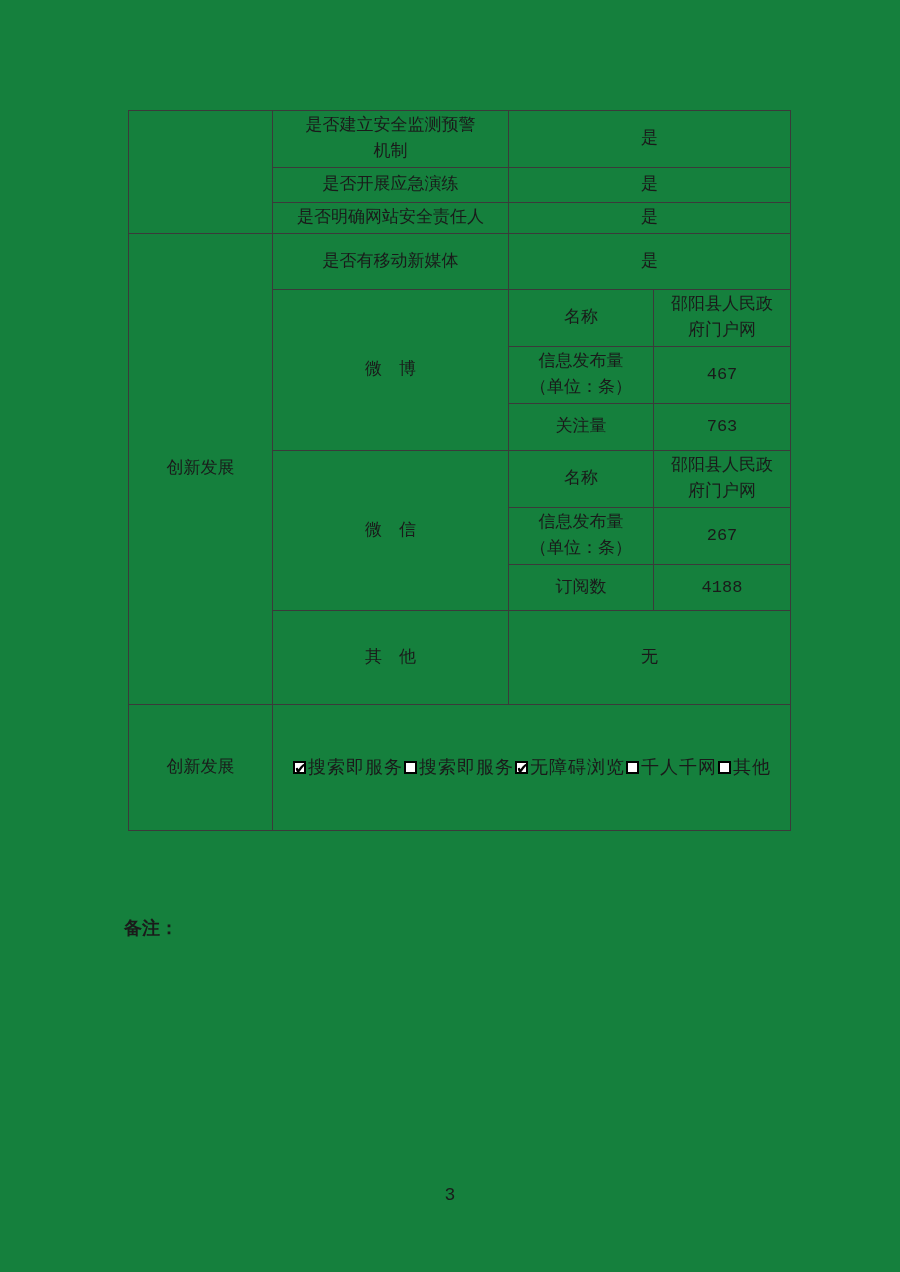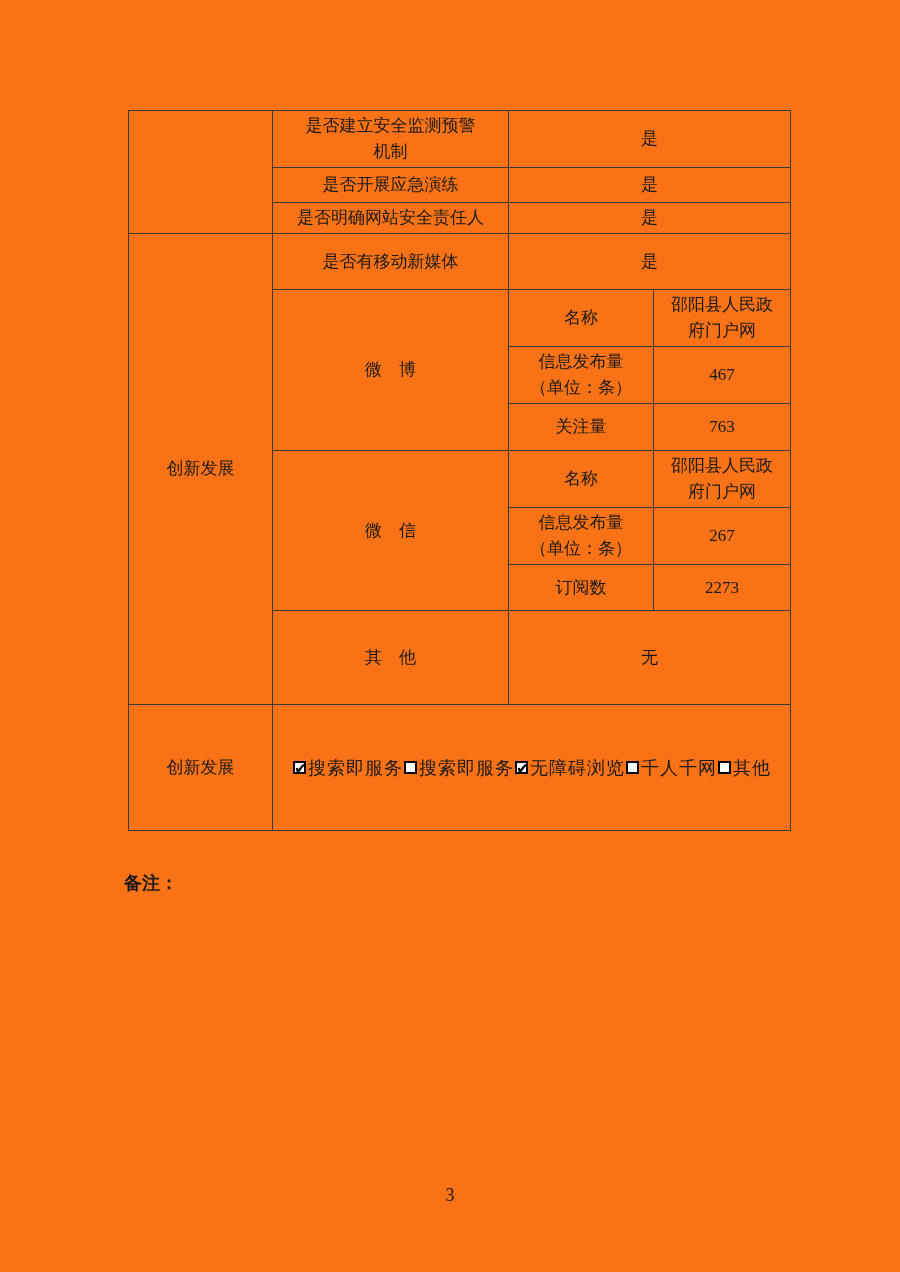--- a/index.html
+++ b/index.html
@@ -2,23 +2,24 @@
 <html style="--text-color: #1a1a1a; --border-color: #3a3a3a;"><head>
 <meta charset="utf-8">
 <style>
   * { margin: 0; padding: 0; box-sizing: border-box; }
   html, body { background: #ffffff; }
   body { font-family: "Liberation Serif", "DejaVu Serif", serif; }
   .page {
     position: relative;
     width: 900px;
     height: 1272px;
-    background: #f97316;
+    background: #15803d;
     overflow: hidden;
     color: var(--text-color, #1a1a1a);
+    font-family: Liberation Mono, monospace;
   }
   table.doc-table {
     position: absolute;
     left: 128px;
     top: 110px;
     width: 662px;
     border-collapse: collapse;
     table-layout: fixed;
   }
   .doc-table td {
@@ -70,21 +71,21 @@
     left: -1px;
     top: -7px;
     font-size: 16px;
     font-weight: bold;
     color: #000;
     font-family: "DejaVu Sans", sans-serif;
   }
   .remarks {
     position: absolute;
     left: 124px;
-    top: 871px;
+    top: 916px;
     font-size: 18px;
     font-weight: bold;
     color: var(--text-color, #1a1a1a);
   }
   .page-number {
     position: absolute;
     top: 1185px;
     left: 0;
     width: 100%;
     text-align: center;
@@ -158,21 +159,21 @@
       </tr>
       <tr class="r9">
         <td class="two-line">
           <span>信息发布量</span>
           <span>（单位：条）</span>
         </td>
         <td>267</td>
       </tr>
       <tr class="r10">
         <td>订阅数</td>
-        <td>2273</td>
+        <td>4188</td>
       </tr>
 
       <tr class="r11">
         <td>其　他</td>
         <td colspan="2">无</td>
       </tr>
 
       <tr class="r12">
         <td>创新发展</td>
         <td colspan="3" class="cb-cell">

